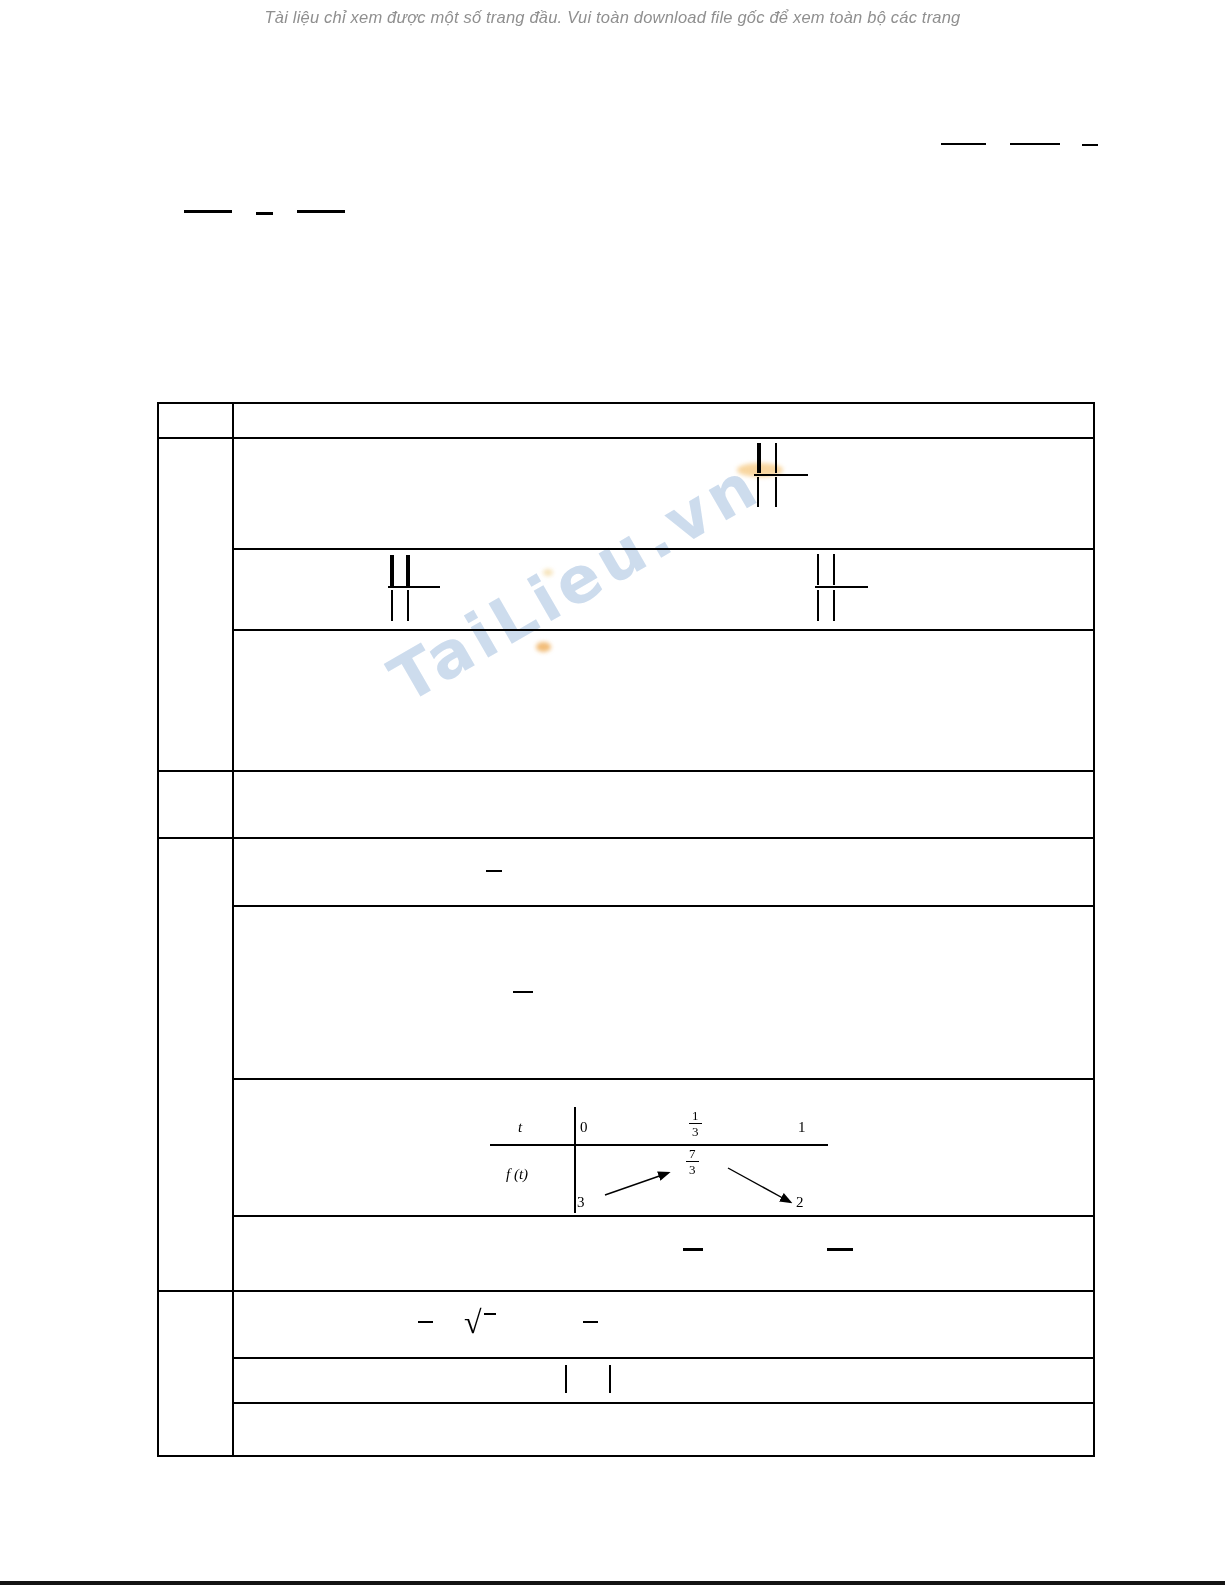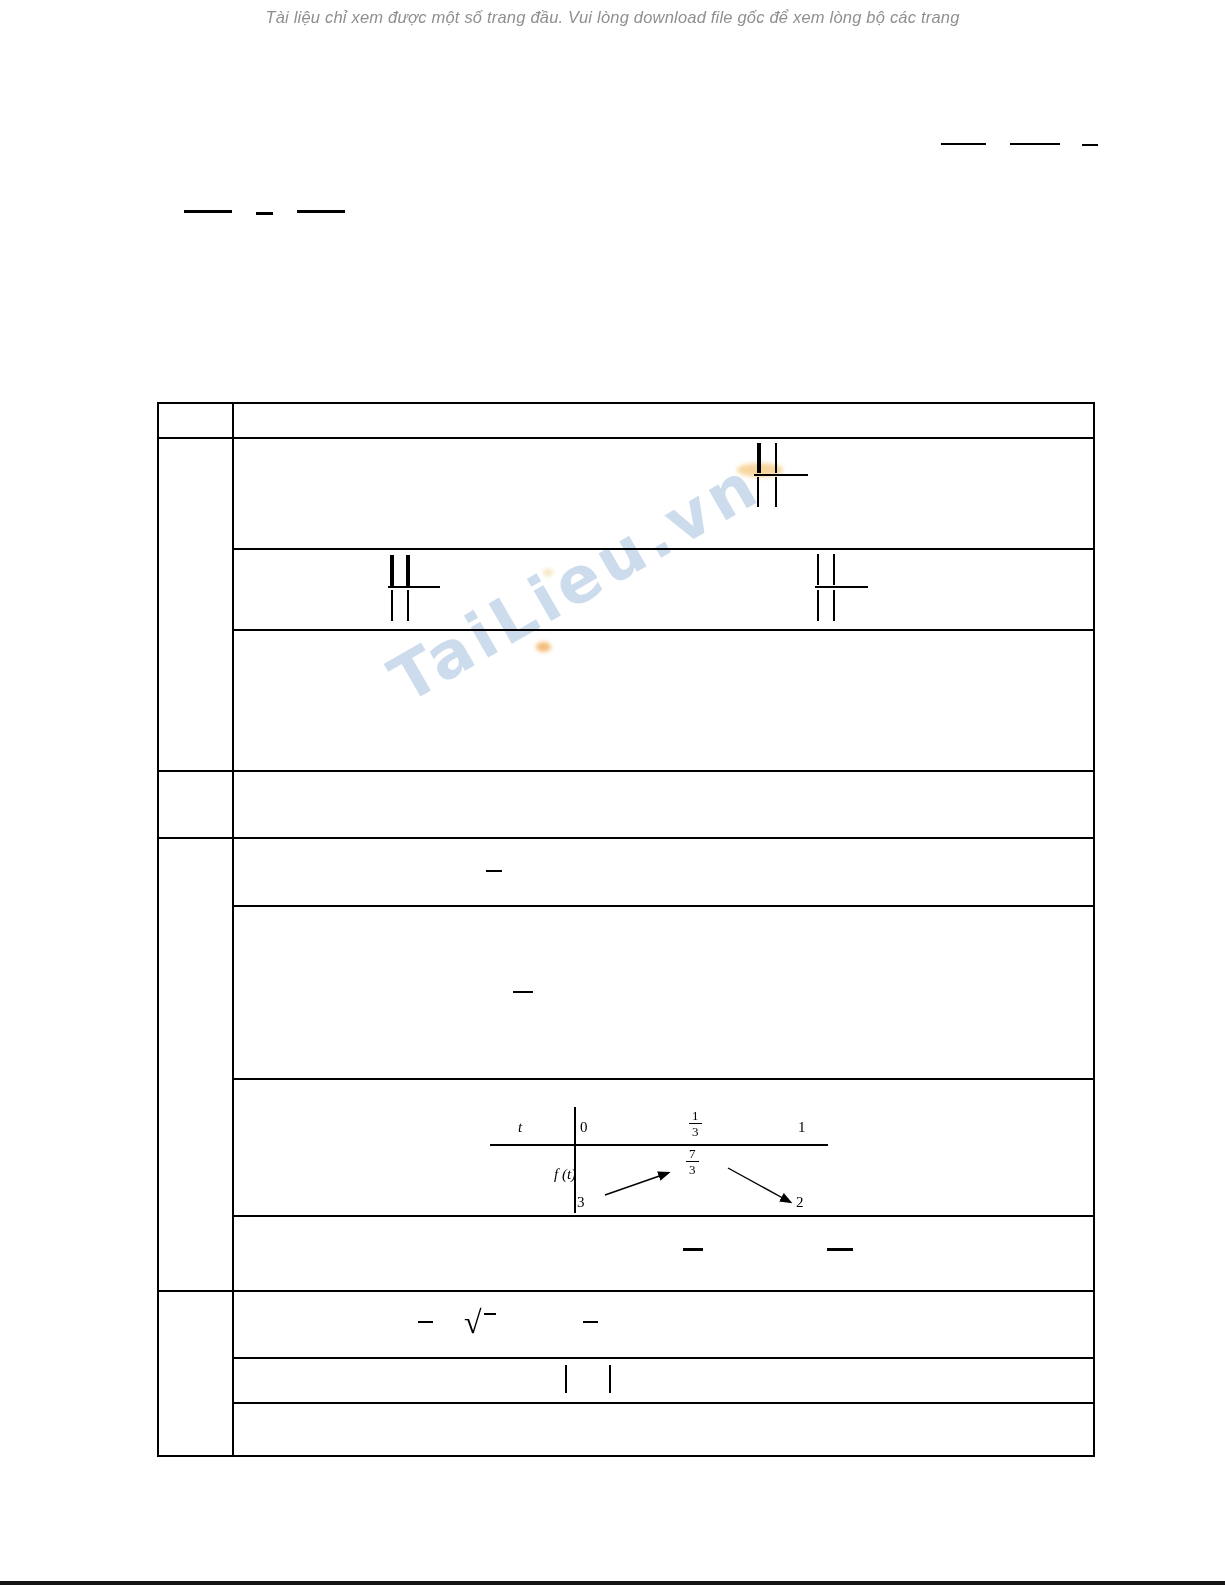--- a/index.html
+++ b/index.html
@@ -47,21 +47,21 @@
   .bbt .frac .num{display:block;border-bottom:1px solid #000;padding:0 3px 1px;}
   .bbt .frac .den{display:block;padding-top:1px;}
   .bbt svg{position:absolute;left:0;top:0;}
   .bottom-bar{position:absolute;left:0;top:1581px;width:1225px;height:4px;background:#141414;}
 </style>
 </head>
 <body>
 
 <div id="page">
 
-  <div class="notice">Tài liệu chỉ xem được một số trang đầu. Vui lòng download file gốc để xem lòng bộ các trang</div>
+  <div class="notice">Tài liệu chỉ xem được một số trang đầu. Vui toàn download file gốc để xem toàn bộ các trang</div>
 
   <div class="watermark">TaiLieu.vn</div>
 
   <div>
       <div class="blob" style="left: 737px; top: 463px; width: 46px; height: 14px; background: rgb(246, 200, 127);"></div>
       <div class="blob" style="left: 536px; top: 642px; width: 15px; height: 10px; background: rgb(237, 166, 75);"></div>
       <div class="blob" style="left: 543px; top: 569px; width: 10px; height: 7px; background: rgb(243, 217, 160);"></div>
     </div>
 
   <div>
@@ -131,21 +131,21 @@
     </span>
     <span class="val" style="left:318px;top:19px;">1</span>
 
     <div class="tline" style="left:94px;top:7px;width:1.5px;height:106px;"></div>
     <div class="tline" style="left:10px;top:44px;width:338px;height:1.5px;"></div>
 
     <span class="frac" style="left:206px;top:47px;">
       <span class="num">7</span>
       <span class="den">3</span>
     </span>
-    <span class="lbl" style="left:26px;top:66px;margin-left:48px;">f (t)</span>
+    <span class="lbl" style="left:26px;top:66px;">f (t)</span>
     <span class="val" style="left:97px;top:94px;">3</span>
     <span class="val" style="left:316px;top:94px;">2</span>
 
     <svg width="360" height="115">
       <defs>
         <marker id="ah" markerWidth="9" markerHeight="7" refX="7" refY="3.5" orient="auto">
           <polygon points="0 0, 9 3.5, 0 7" fill="#000"></polygon>
         </marker>
       </defs>
       <line x1="125" y1="95" x2="188" y2="73" stroke="#000" stroke-width="1.4" marker-end="url(#ah)"></line>

